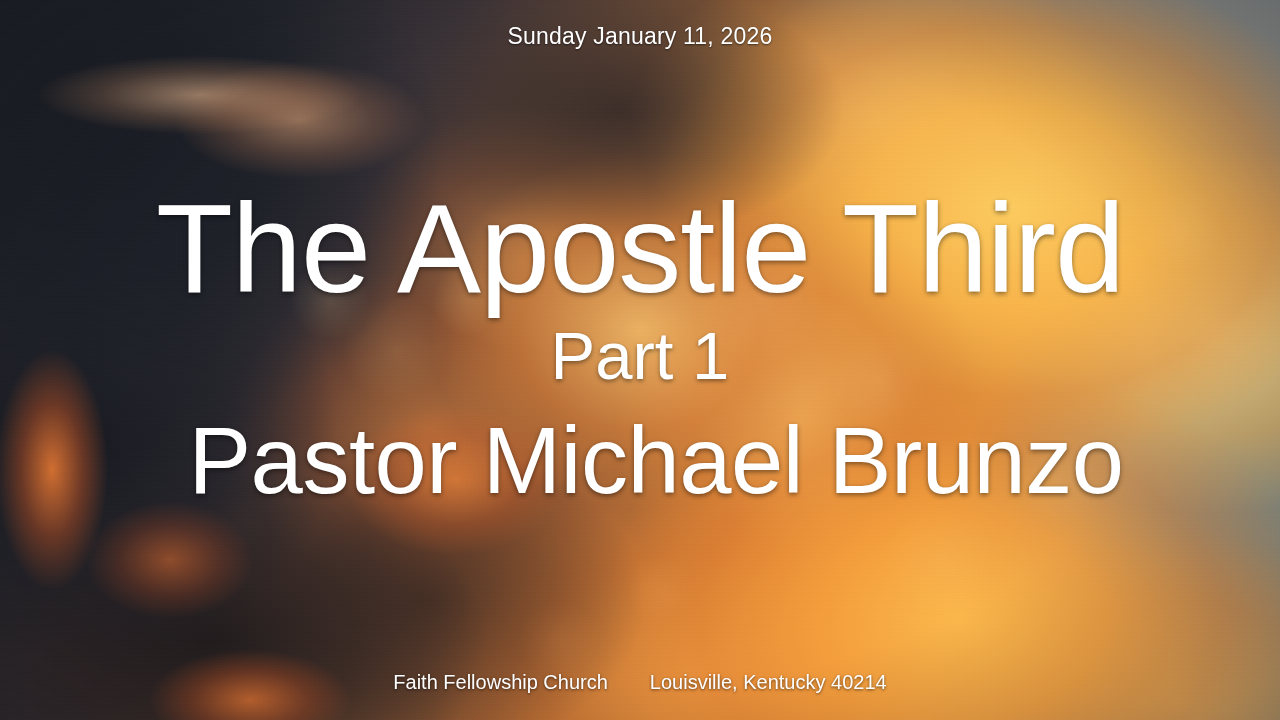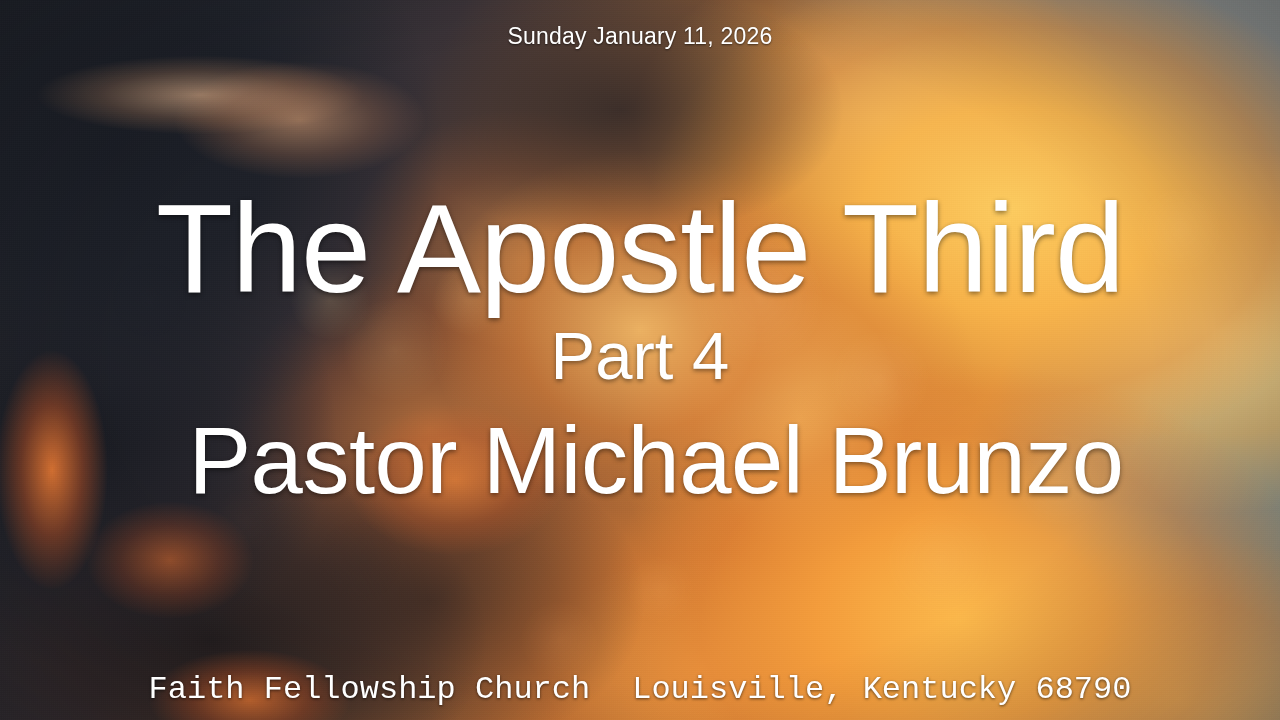--- a/index.html
+++ b/index.html
@@ -244,24 +244,23 @@
 
   #footer-bar {
     position: absolute;
     left: 0;
     width: 100%;
     top: 671px;
     display: flex;
     justify-content: center;
     align-items: baseline;
     color: #ffffff;
-    font-size: 32px;
+    font-size: 20px;
     white-space: nowrap;
     text-shadow: 0 1px 3px rgba(0,0,0,0.6);
-    font-family: Liberation Mono, monospace;
   }
 
   .footer-seg { padding: 0 21px; }
 </style>
 </head>
 <body>
 
 <div id="slide">
 
   <div class="bg-layer" id="bg-sky"></div>
@@ -272,22 +271,22 @@
   <div class="bg-layer" id="bg-dark-left"></div>
   <div class="bg-layer" id="bg-rimlight"></div>
   <div class="bg-layer" id="bg-billows"></div>
   <div class="bg-layer" id="bg-vignette"></div>
   <div class="bg-layer" id="bg-grain"></div>
 
   <div class="txt" id="date-text">Sunday January 11, 2026</div>
 
   <div class="txt" id="title-main">The Apostle Third</div>
 
-  <div class="txt" id="title-part">Part 4</div>
+  <div class="txt" id="title-part">Part 1</div>
 
   <div class="txt" id="title-speaker">Pastor Michael Brunzo</div>
 
   <div id="footer-bar">
     <span class="footer-seg">Faith Fellowship Church</span>
-    <span class="footer-seg">Louisville, Kentucky 68790</span>
+    <span class="footer-seg">Louisville, Kentucky 40214</span>
   </div>
 
 </div>
 
 </body></html>

